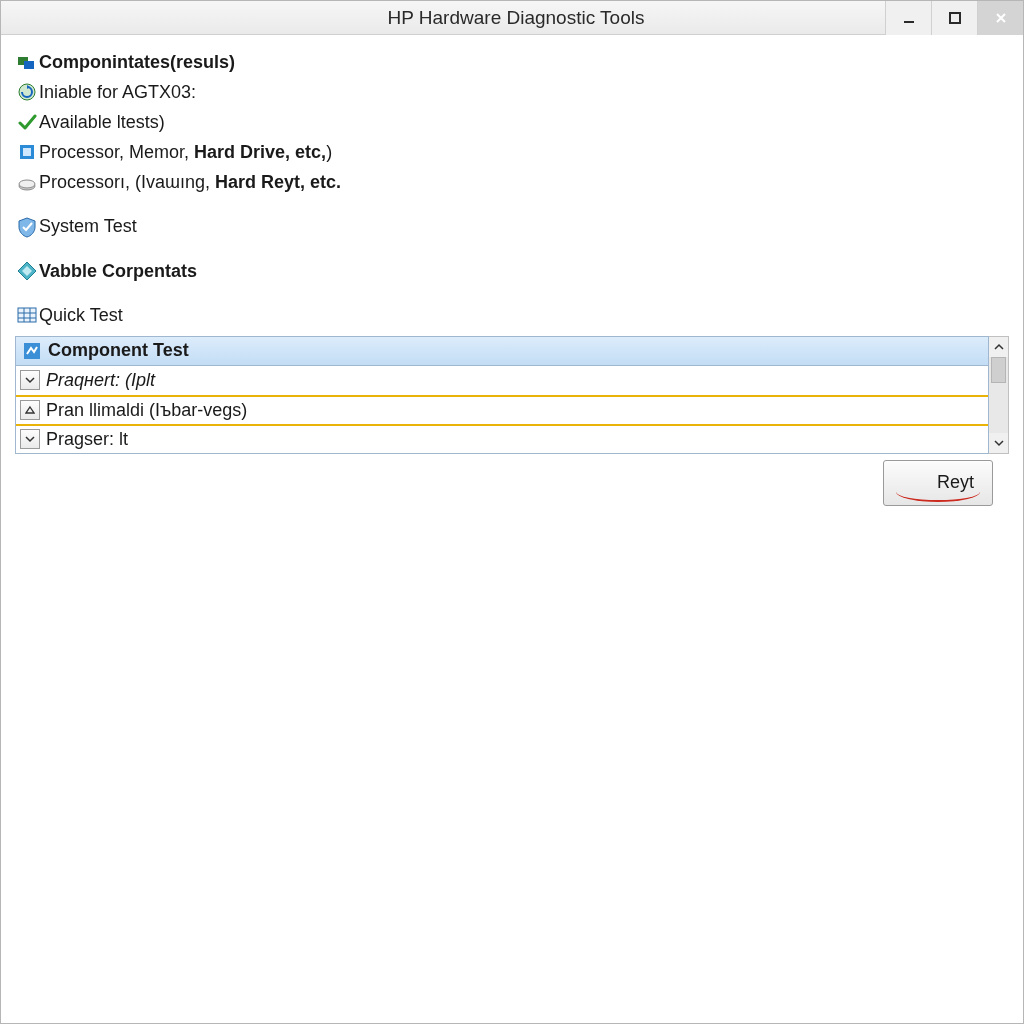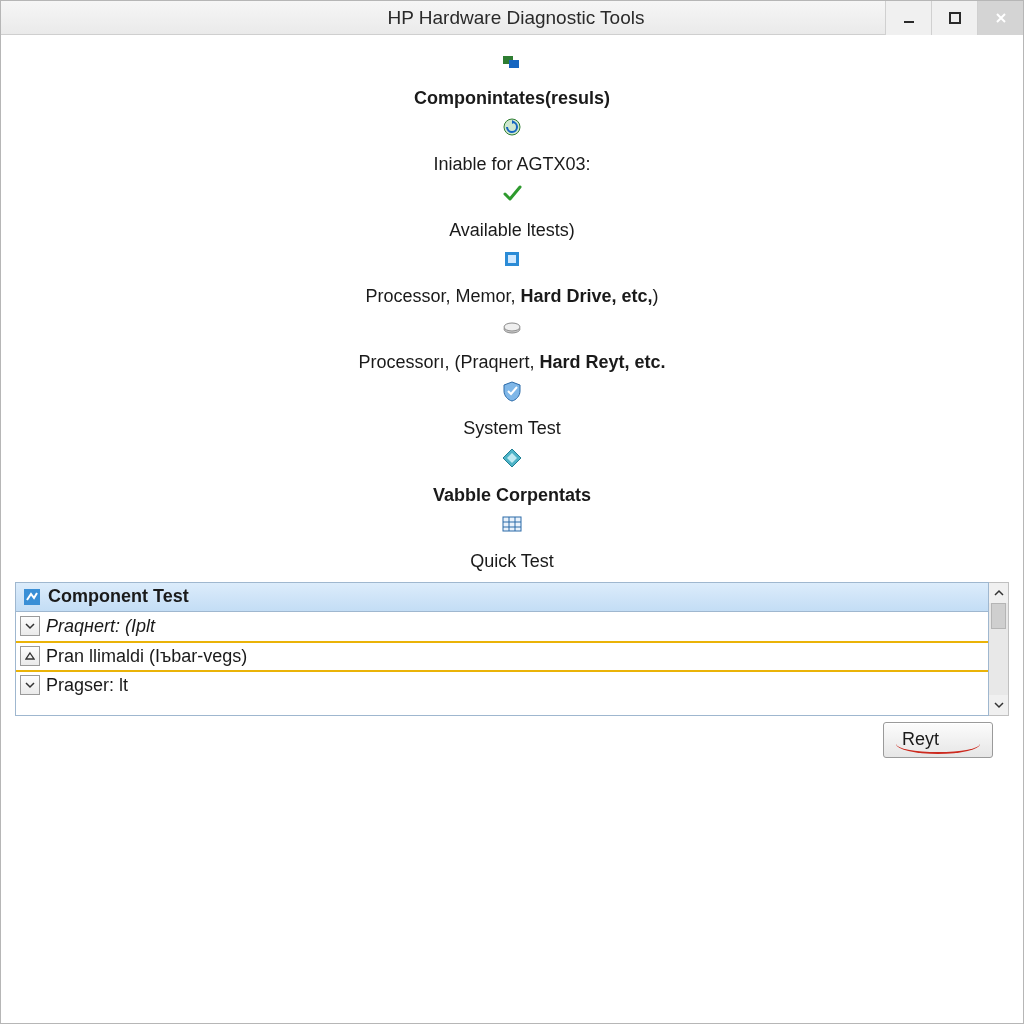--- a/index.html
+++ b/index.html
@@ -73,45 +73,44 @@
     flex: 1;
     padding: 12px 14px 10px 14px;
     display: flex;
     flex-direction: column;
   }
 
   .info-list { }
   .row {
     display: flex;
     align-items: center;
-    gap: 12px;
+    gap: 0;
     padding: 2px 0;
     line-height: 1.45;
-    flex-direction: column;
   }
   .row .icon {
     width: 24px;
     height: 24px;
     flex: 0 0 24px;
     display: flex;
     align-items: center;
     justify-content: center;
   }
   .row .label { white-space: nowrap; }
   .bold { font-weight: 700; }
   .row-text span { white-space: pre; margin-top: 9px; }
 
   
-  .section-row { }
+  .section-row { margin-top: 14px; }
 
   
   .panel-wrap {
     display: flex;
     margin-top: 6px;
-    height: 134px;
+    height: 118px;
     border-radius: 20px;
   }
   .panel {
     flex: 1;
     border: 1px solid #9fb7cf;
     display: flex;
     flex-direction: column;
     background: #fff;
   }
   .panel-header {
@@ -183,28 +182,28 @@
   }
 
   
   .footer {
     display: flex;
     justify-content: flex-end;
     padding: 6px 16px 0 0;
   }
   .btn-reyt {
     min-width: 110px;
-    height: 36px;
+    height: 46px;
     background: linear-gradient(#fcfcfc,#e6e6e6);
     border: 1px solid #9a9a9a;
     border-radius: 3px;
     box-shadow: inset 0 1px 0 #fff;
     display: flex;
     align-items: center;
-    justify-content: flex-start;
+    justify-content: flex-end;
     font-size: 18px;
     position: relative;
     padding: 0 18px;
   }
   .btn-reyt::after {
     content: "";
     position: absolute;
     left: 12px; right: 12px; bottom: 3px;
     height: 8px;
     border-bottom: 2px solid #cc2a1f;
@@ -287,21 +286,21 @@
       </div>
 
       <div class="row">
         <span class="icon">
           <svg width="20" height="20">
               <ellipse cx="10" cy="14" rx="8" ry="4" fill="#d0d0d0" stroke="#8a8a8a"></ellipse>
               <ellipse cx="10" cy="12" rx="8" ry="4" fill="#efefef" stroke="#8a8a8a"></ellipse>
             </svg>
         </span>
         <span class="label row-text">
-          <span>Processorı, (Praqнert, </span><span class="bold">Hard Reyt, etc.</span><span></span>
+          <span>Processorı, (Ivaɯıng, </span><span class="bold">Hard Reyt, etc.</span><span></span>
         </span>
       </div>
 
       <div class="row section-row">
         <span class="icon">
           <svg width="22" height="22">
               <path d="M11 2 L19 5 V11 C19 16 15 20 11 21 C7 20 3 16 3 11 V5 Z" fill="#7fb7e8" stroke="#2b6aa8"></path>
               <path d="M7 11 L10 14 L16 7" fill="none" stroke="#fff" stroke-width="2"></path>
             </svg>
         </span>

